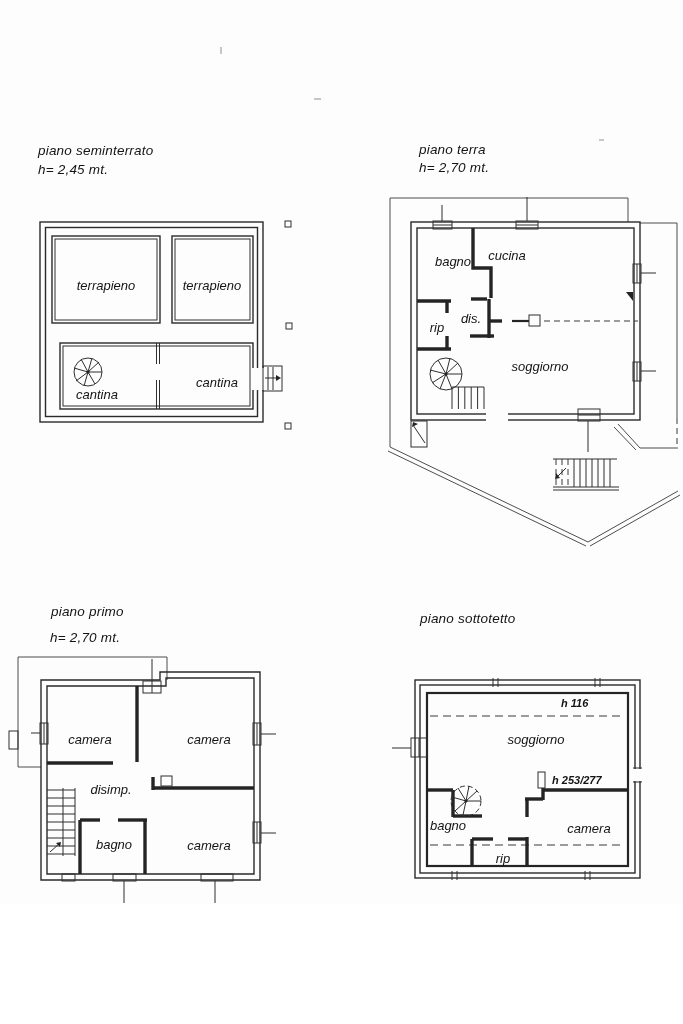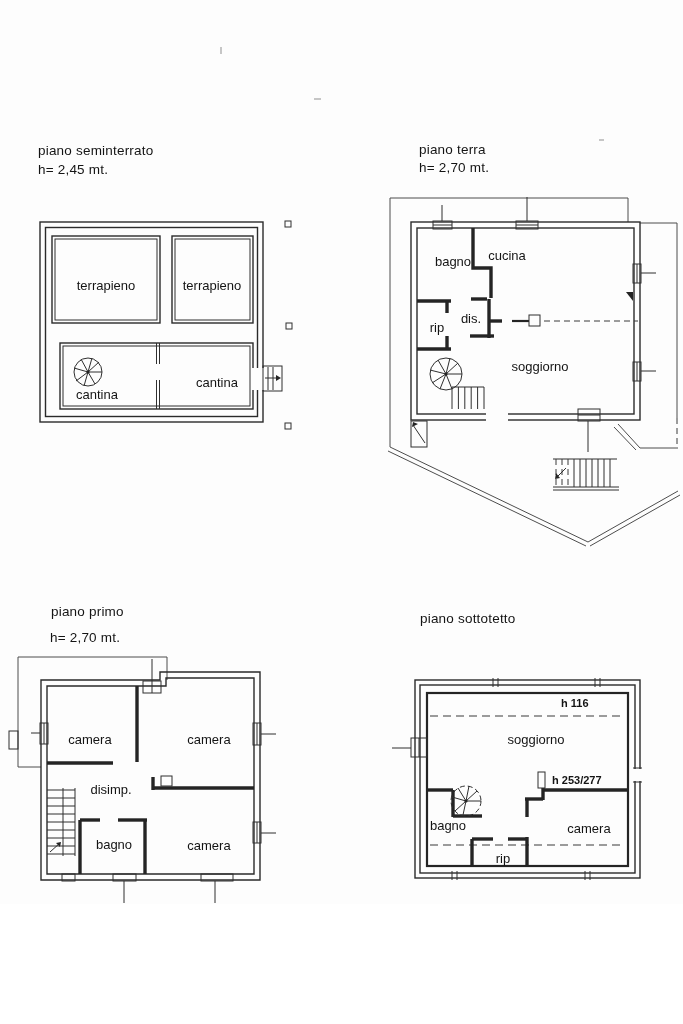--- a/index.html
+++ b/index.html
@@ -1,17 +1,17 @@
 <!DOCTYPE html>
 <html><head>
 <meta charset="utf-8">
 <style>
   html,body{margin:0;padding:0;background:#ffffff;}
   .page{position:relative;width:683px;height:904px;background:#fdfdfd;overflow:hidden;
-        font-family:"Liberation Sans",sans-serif;}
+        font-family:"Liberation Sans",sans-serif;font-style:italic;}
   svg{position:absolute;left:0;top:0;}
   text{fill:#141414;font-family:"Liberation Sans",sans-serif;}
   .title{font-size:13.5px;letter-spacing:.2px;}
   .room{font-size:13px;text-anchor:middle;}
   .small{font-size:11px;font-weight:bold;}
   .nord{font-size:12px;text-anchor:end;}
   .w{stroke:#2a2a2a;stroke-width:1.4;fill:none;}          
   .p{stroke:#242424;stroke-width:3.4;fill:none;}          
   .p2{stroke:#242424;stroke-width:2.2;fill:none;}
   .ln{stroke:#2f2f2f;stroke-width:1;fill:none;}           

